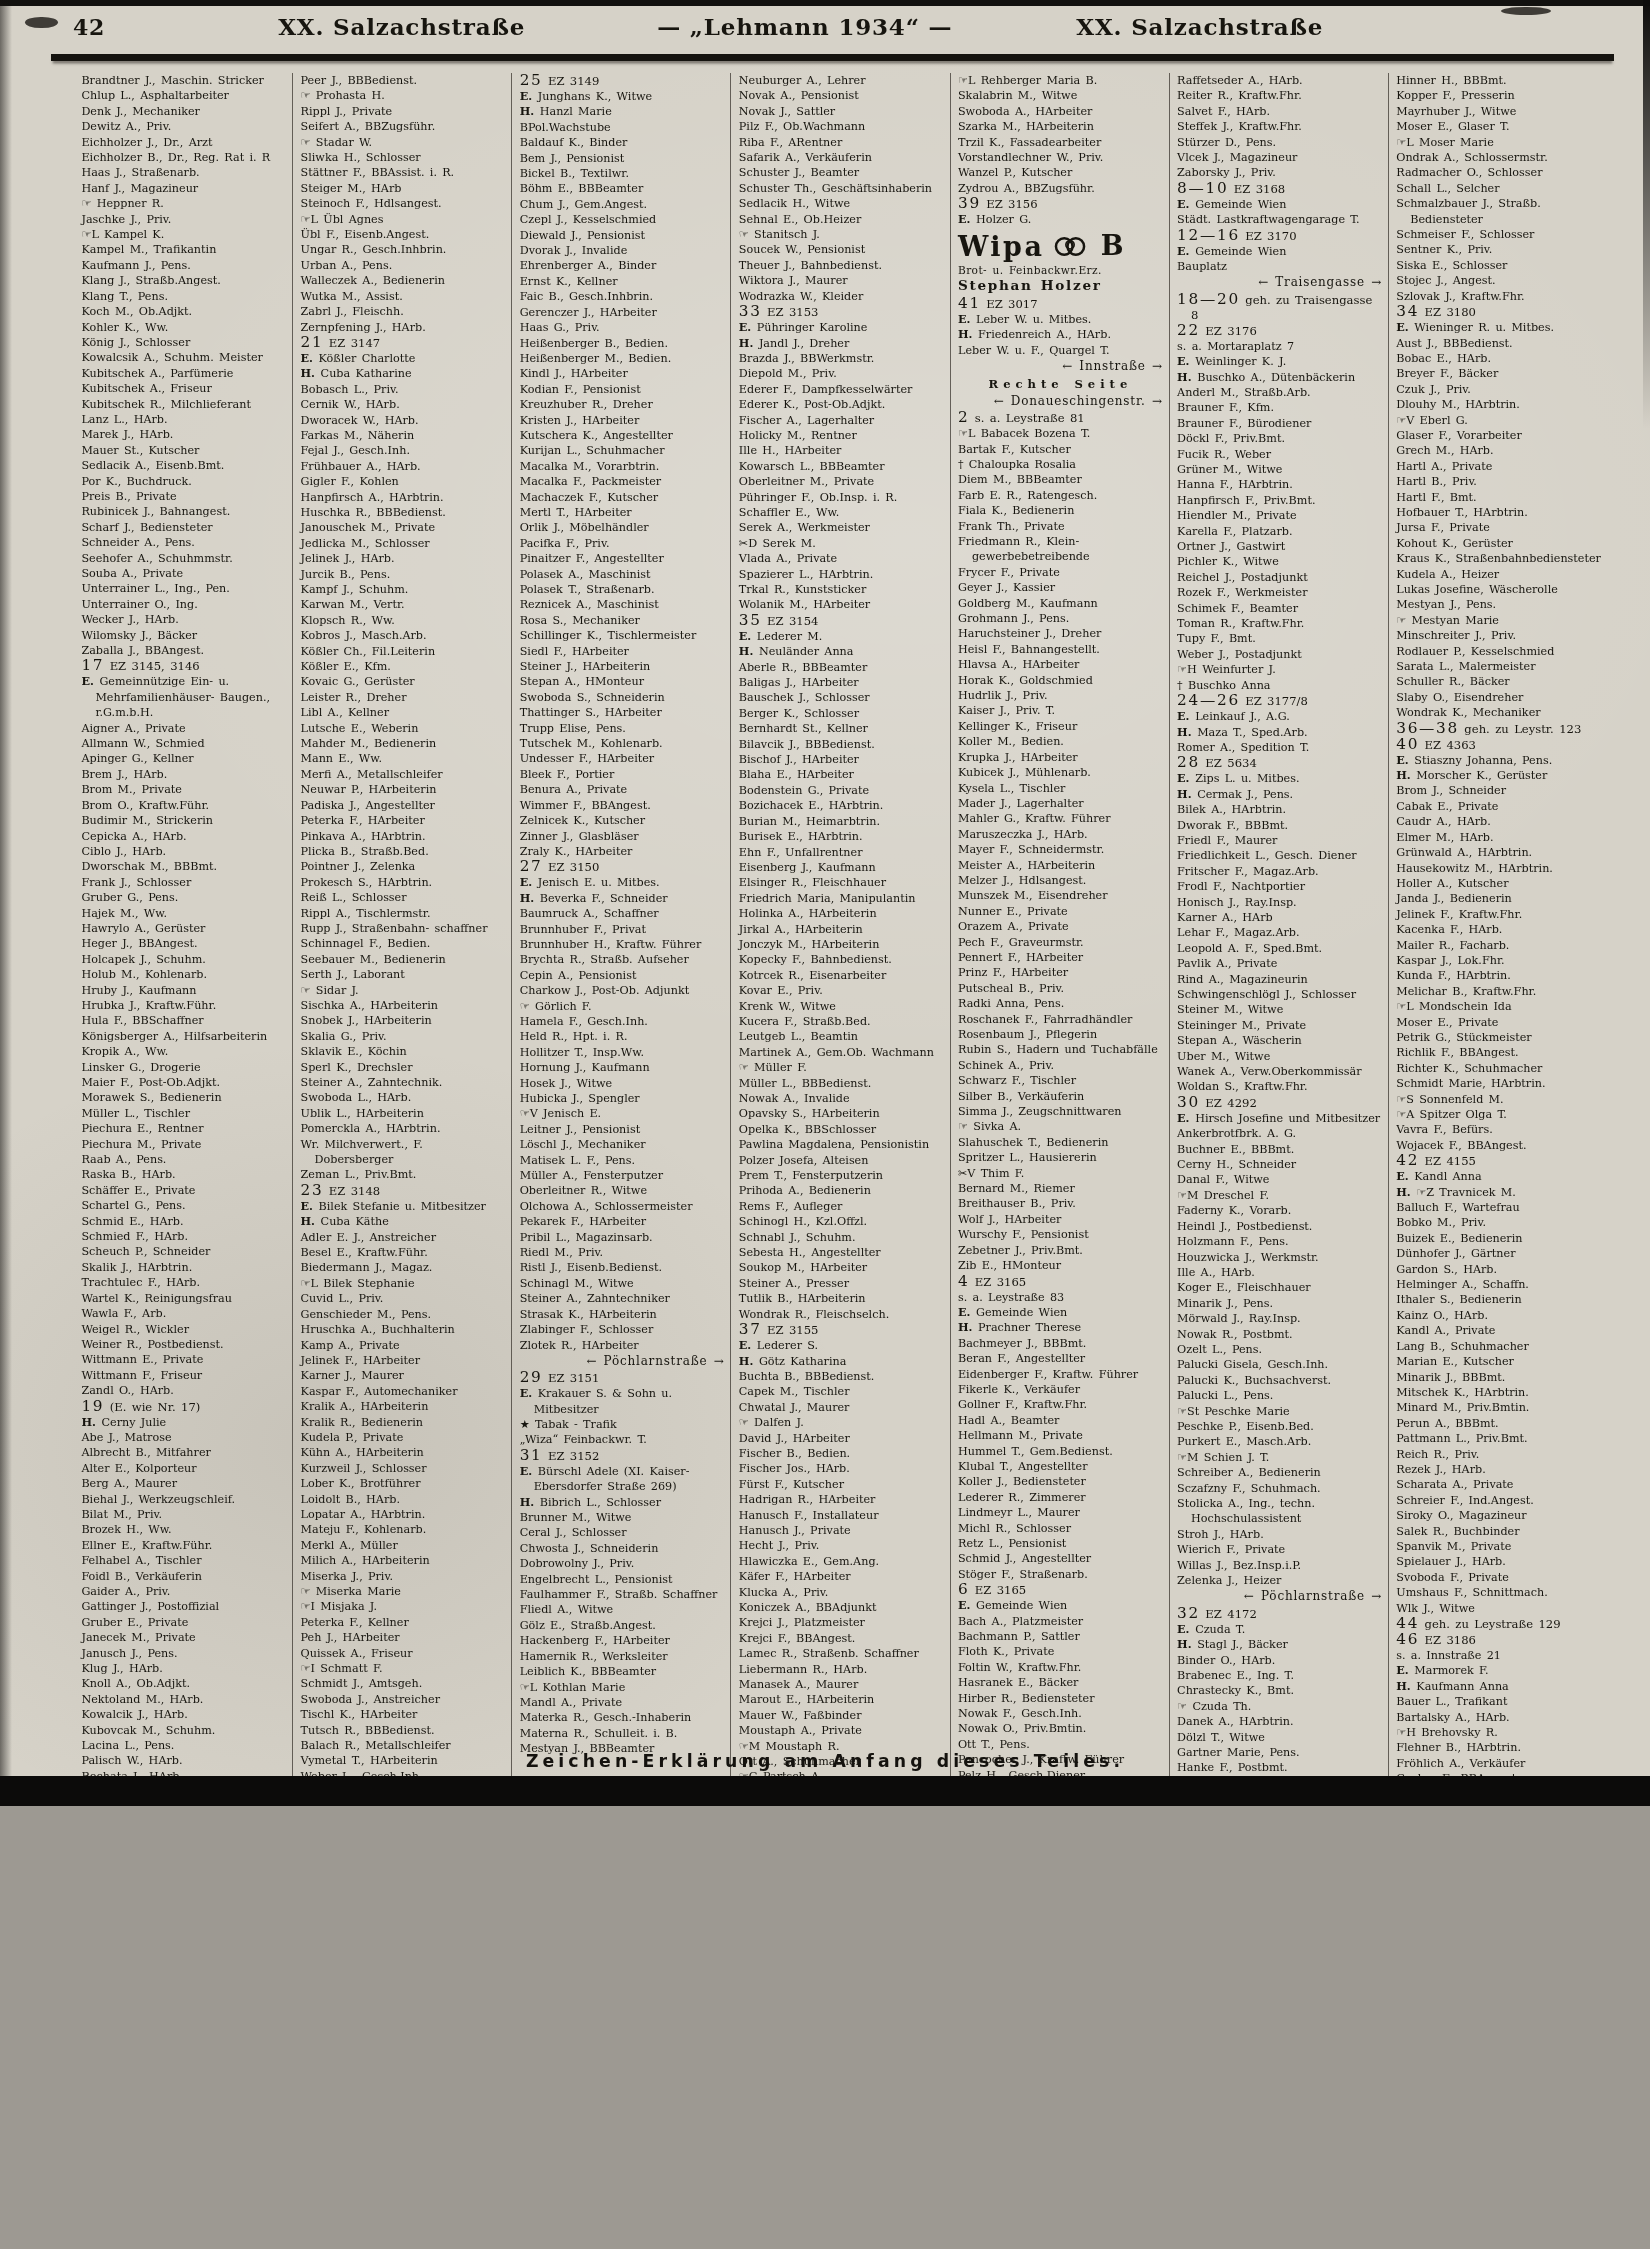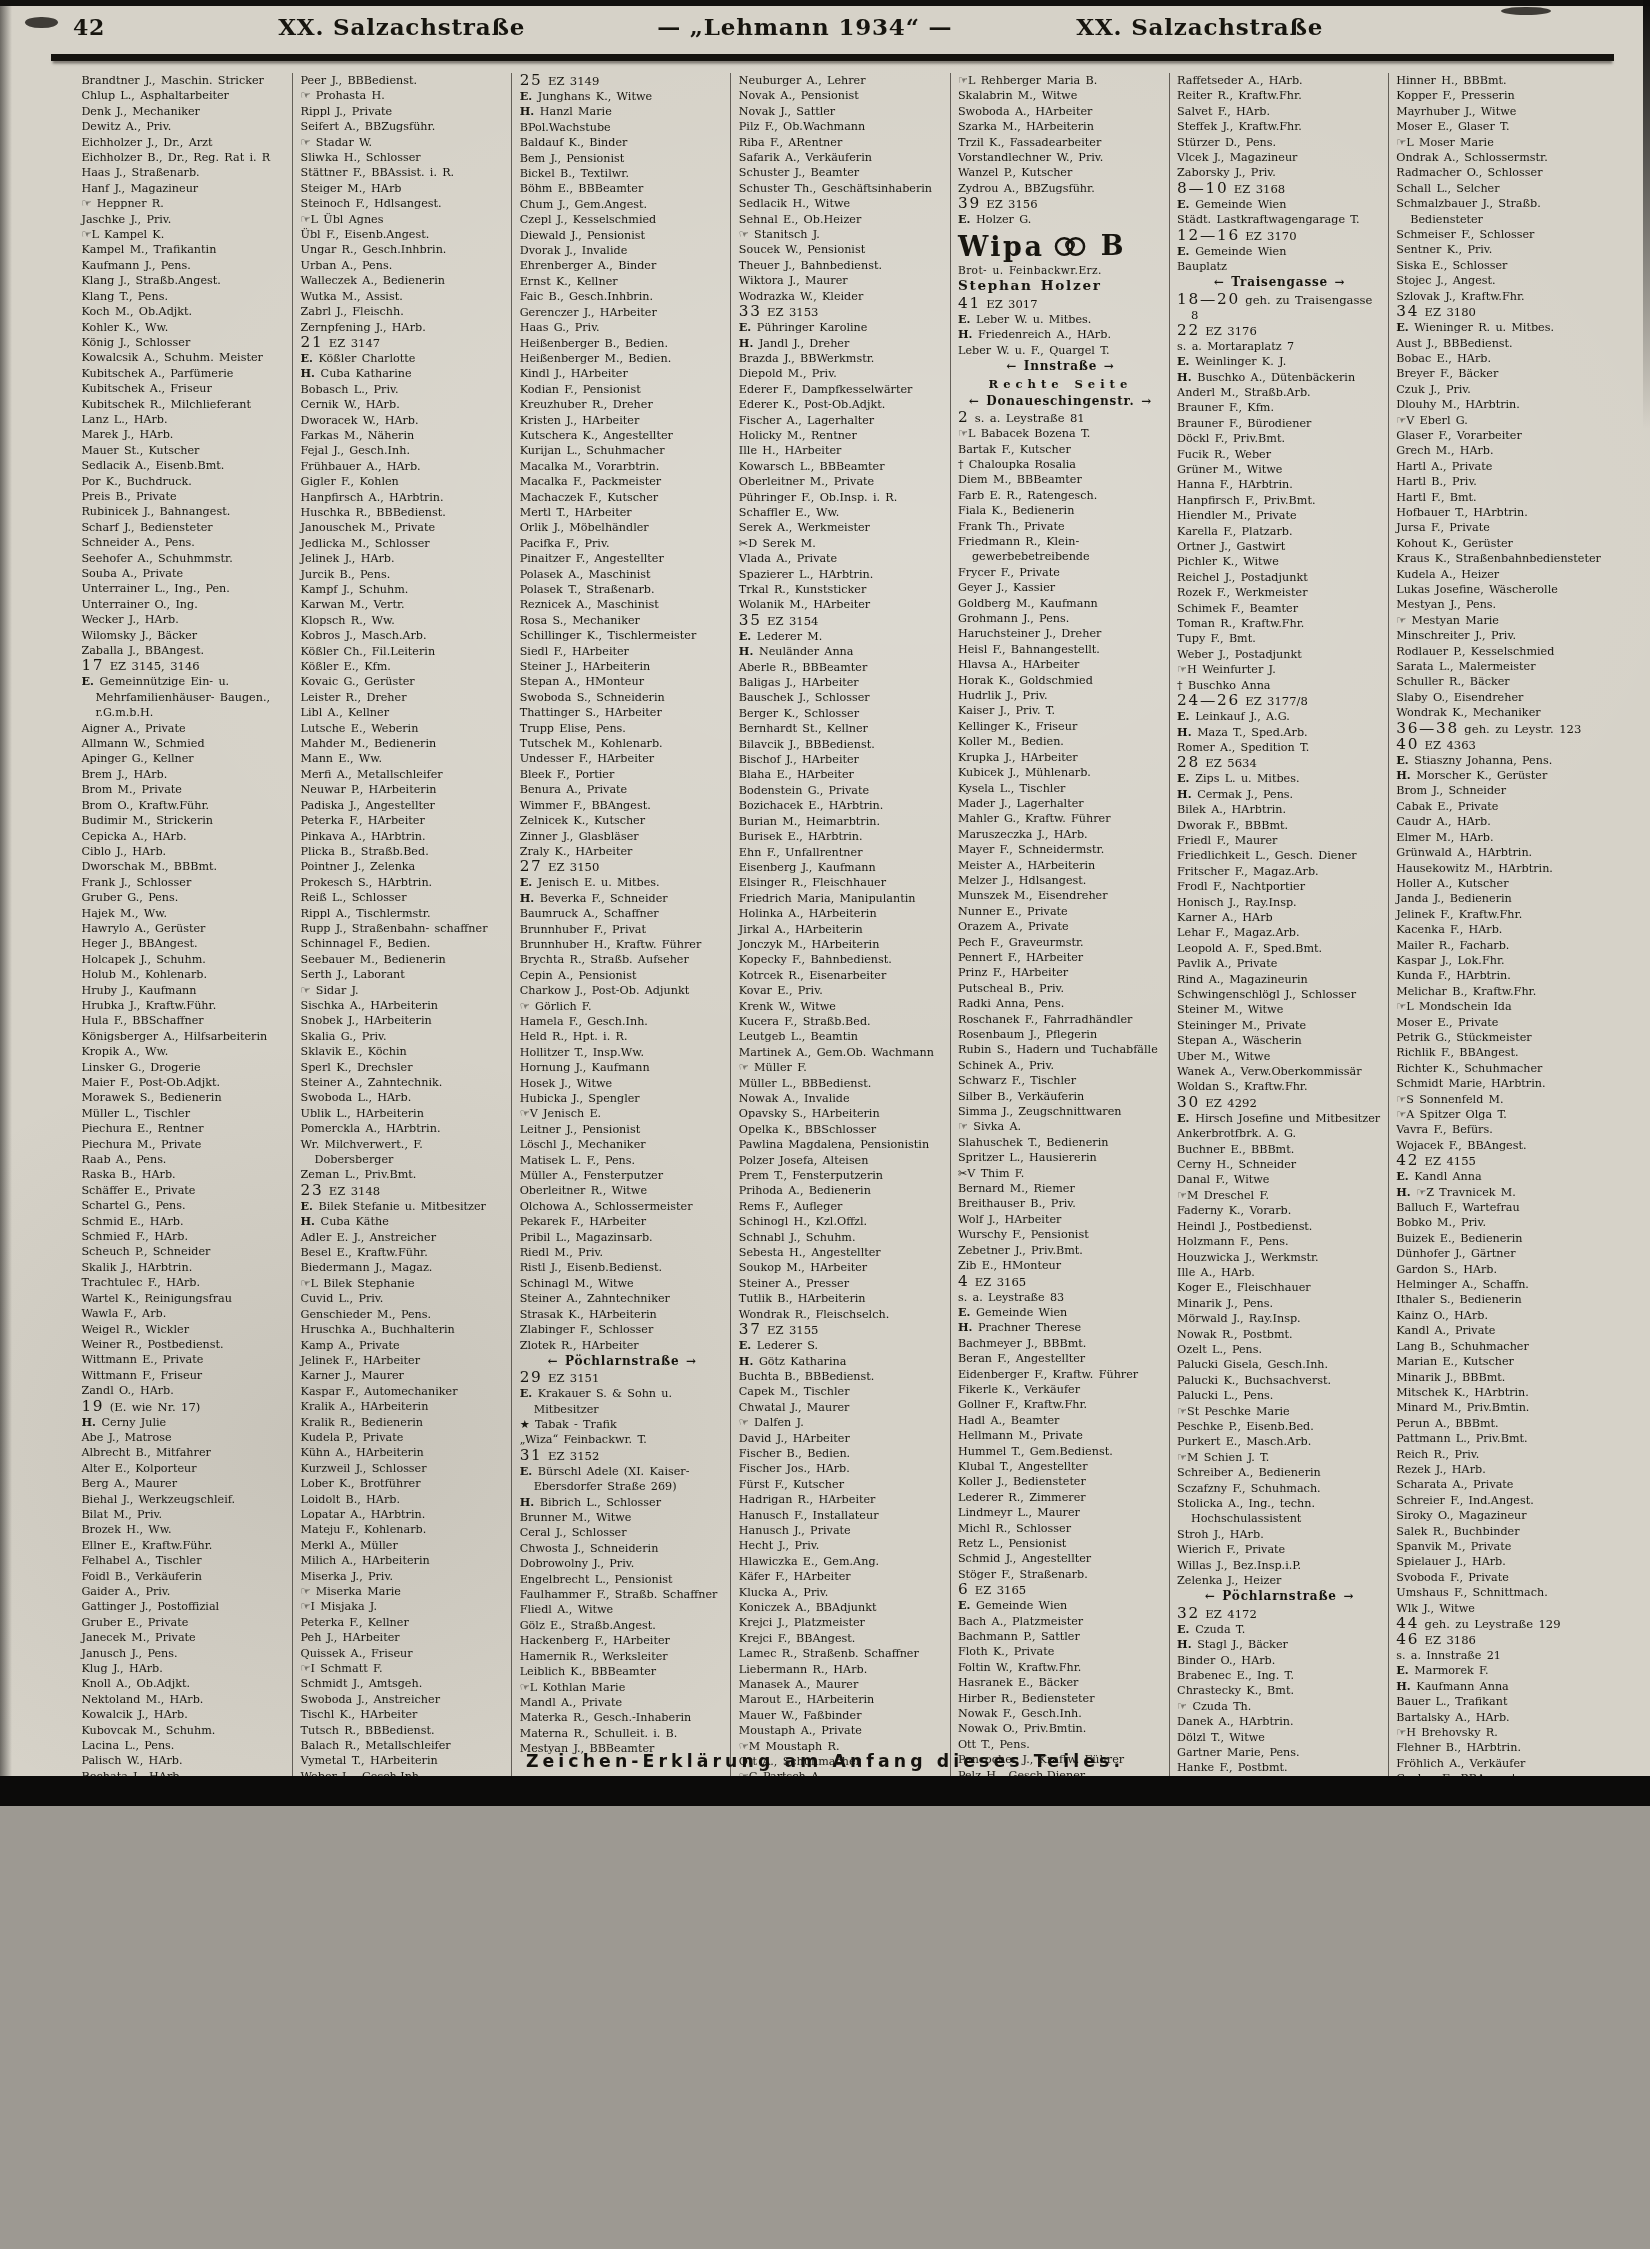--- a/index.html
+++ b/index.html
@@ -22,21 +22,21 @@
   .h-right{font-size:23px;font-weight:bold;margin-left:124px;letter-spacing:0.8px;}
   .rule{position:absolute;top:54px;left:51px;width:1563px;height:6.6px;background:#15130f;box-shadow:0 4.1px 2.5px -1.7px rgba(25,22,18,.5);}
 
   #columns{position:absolute;top:73px;left:74px;width:1533px;height:2106px;display:flex;}
   .col{flex:1 1 0;min-width:0;padding:0 5.8px 0 7.4px;border-right:0.8px solid rgba(60,55,48,.75);overflow:hidden;}
   .col:last-child{border-right:none;}
   .line{font-size:11.2px;line-height:15.4px;padding-left:14px;text-indent:-14px;word-spacing:1.7px;}
   .line b{font-weight:bold;}
   .ez{font-weight:normal;font-size:11.6px;line-height:15px;}
   .ez .num{font-size:15.3px;letter-spacing:1.7px;}
-  .street{text-align:center;font-weight:bold;font-size:12px;line-height:17.3px;padding-left:0;text-indent:0;letter-spacing:0.8px;}
+  .street{text-align:right;font-weight:normal;font-size:12px;line-height:17.3px;padding-left:0;text-indent:0;letter-spacing:0.8px;}
   .side{text-align:center;font-weight:bold;font-size:11.6px;line-height:17.3px;letter-spacing:5px;padding-left:0;text-indent:0;}
 
   .wipa{margin:3.3px 0 2.5px 0;padding-left:0;text-indent:0;}
   .wipa-top{display:flex;align-items:center;gap:6.6px;}
   .wipa-brand{font-size:27px;font-weight:bold;letter-spacing:2.5px;line-height:31px;}
   .wipa-b{font-size:27px;font-weight:bold;line-height:28px;}
   .wipa-line1{font-size:10.6px;letter-spacing:0.4px;margin-top:0.8px;}
   .wipa-line2{font-weight:bold;font-size:13.6px;letter-spacing:1.7px;text-align:left;}
 
   .footer{position:absolute;left:0;right:0;bottom:35px;text-align:center;

